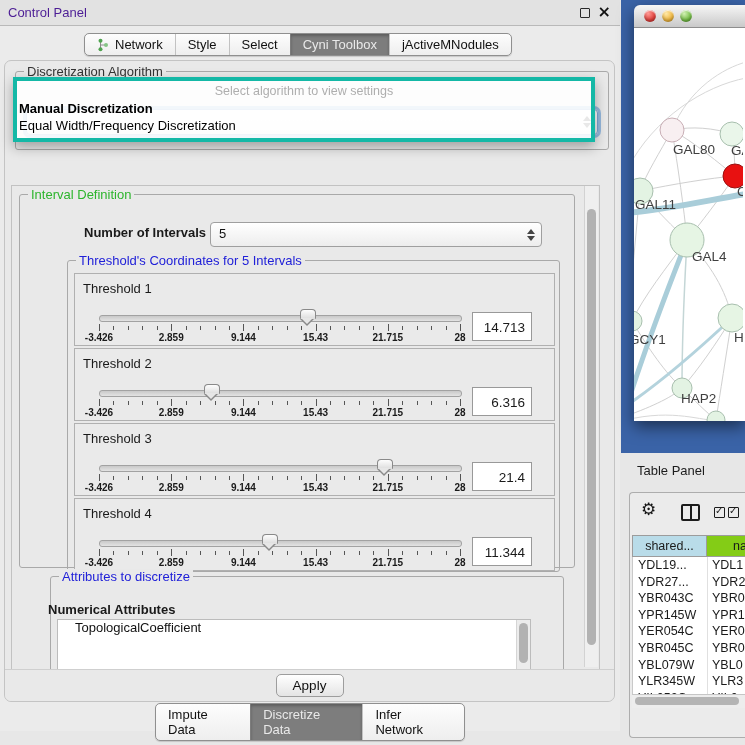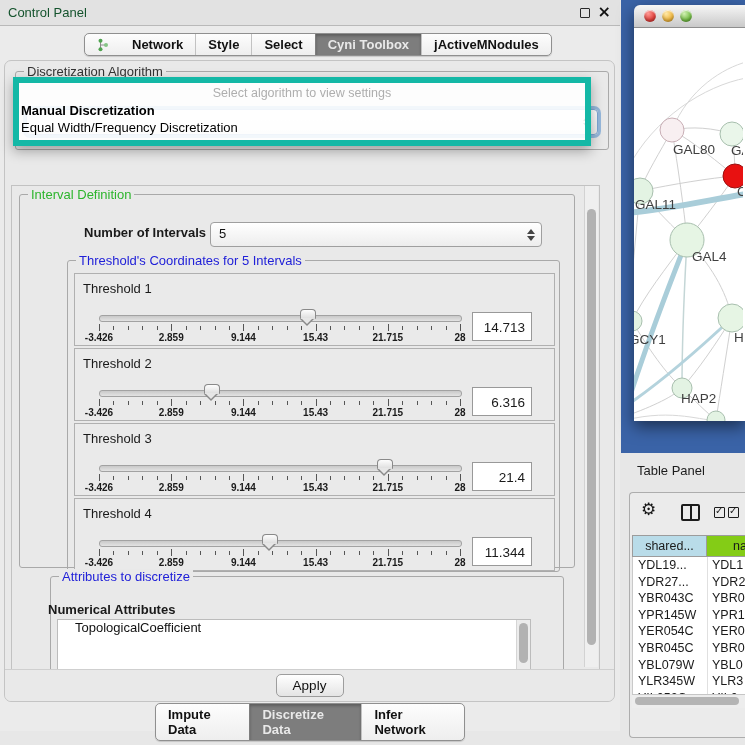--- a/index.html
+++ b/index.html
@@ -1,27 +1,27 @@
 <!DOCTYPE html>
 <html><head>
 <meta charset="utf-8">
 <style>
   html,body{margin:0;padding:0;}
   .screen{position:relative;width:745px;height:745px;overflow:hidden;background:#e7e7e7;
     font-family:"Liberation Sans",sans-serif;color:#1a1a1a;font-size:13px;}
   
   .left-window{position:absolute;left:0;top:0;width:620px;height:731px;background:#ebebeb;}
   .titlebar{position:absolute;left:0;top:0;width:620px;height:25px;background:#e2e2e2;border-bottom:1px solid #b9b9b9;}
-  .titlebar .title{position:absolute;left:8px;top:5px;font-size:13px;color:#14532d;}
+  .titlebar .title{position:absolute;left:8px;top:5px;font-size:13px;color:#4c1d95;}
   .float-icon{position:absolute;right:30px;top:8px;width:8px;height:8px;border:1.5px solid #2a2a2a;border-radius:1px;}
   .close-icon{position:absolute;right:9px;top:2px;font-size:16px;font-weight:bold;color:#111;font-family:"DejaVu Sans",sans-serif;}
   
   .tabs{position:absolute;display:inline-flex;border:1px solid #8f8f8f;border-radius:5px;overflow:hidden;
     background:linear-gradient(#fdfdfd,#eeeeee);box-shadow:0 1px 1px rgba(0,0,0,.15);}
-  .tab{display:flex;align-items:center;gap:22px;padding:3px 12px;font-size:13px;color:#111;border-left:1px solid #c2c2c2;cursor:default;font-weight:bold;}
+  .tab{display:flex;align-items:center;gap:5px;padding:3px 12px;font-size:13px;color:#111;border-left:1px solid #c2c2c2;cursor:default;}
   .tab:first-child{border-left:none;}
   .tab.sel{background:#7d7d7d;color:#e9e9e9;border-left-color:#7d7d7d;box-shadow:inset 0 2px 3px rgba(0,0,0,.25);}
   #top-tabs{left:84px;top:33px;}
   #bottom-tabs{left:50%;transform:translateX(-50%);top:703px;}
   
   .main-panel{position:absolute;left:4px;top:60px;width:609px;height:640px;background:#e9e9e9;
     border:1px solid #c4c4c4;border-radius:7px;}
   .group{position:absolute;border:1px solid #a9a9a9;border-radius:3px;}
   .group-title{position:absolute;top:-8px;left:8px;background:#e9e9e9;padding:0 3px;font-size:13px;color:#333;white-space:nowrap;}
   .algo-group{left:10px;top:10px;width:592px;height:77px;}
@@ -30,21 +30,21 @@
     font-size:13px;line-height:22px;padding-left:8px;color:#111;}
   .combo .stepper{position:absolute;right:6px;top:50%;transform:translateY(-50%);}
   .stepper i{display:block;width:0;height:0;border-left:4px solid transparent;border-right:4px solid transparent;}
   .stepper .up{border-bottom:5px solid #444;margin-bottom:2px;}
   .stepper .dn{border-top:5px solid #444;}
   .combo.focus{box-shadow:0 0 0 3px rgba(106,158,214,.65);border-color:#7da6d4;}
   .algo-combo{left:10px;top:37px;width:562px;height:24px;}
   .td-combo{left:10px;top:14px;width:555px;height:23px;}
   
   .popup{position:absolute;left:8px;top:16px;width:566px;height:57px;background:rgba(255,255,255,.88);
-    border:6px solid #14b8a6;box-shadow:0 5px 12px rgba(0,0,0,.32);z-index:5;}
+    border:4px solid #14b8a6;box-shadow:0 5px 12px rgba(0,0,0,.32);z-index:5;padding-left:8px;}
   .popup .hint{position:absolute;left:0;right:0;top:3px;text-align:center;color:#aeaeae;font-size:12.5px;}
   .popup .opt1{position:absolute;left:2px;top:20px;font-weight:bold;font-size:13px;color:#000;}
   .popup .opt2{position:absolute;left:2px;top:37px;font-size:13px;color:#000;}
   
   .viewport{position:absolute;left:6px;top:124px;width:587px;height:483px;overflow:hidden;border:1px solid #c2c2c2;background:#e9e9e9;}
   .vscroll{position:absolute;left:579px;top:125px;width:13px;height:481px;background:#efefef;border-left:1px solid #d2d2d2;}
   .vthumb{position:absolute;left:2px;top:23px;width:9px;height:436px;background:#b2b2b2;border-radius:5px;}
   .interval-group{left:7px;top:8px;width:554px;height:372px;}
   .title-green{color:#2db52d;}
   .title-blue{color:#2121d8;}

